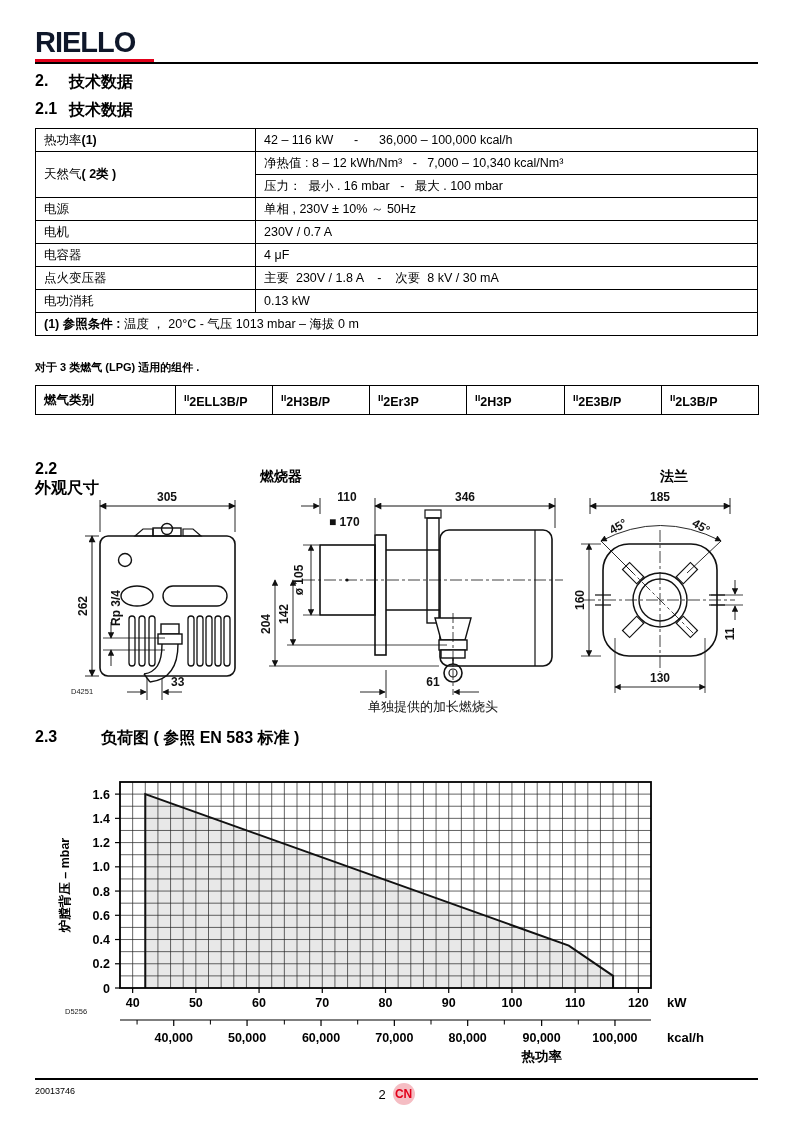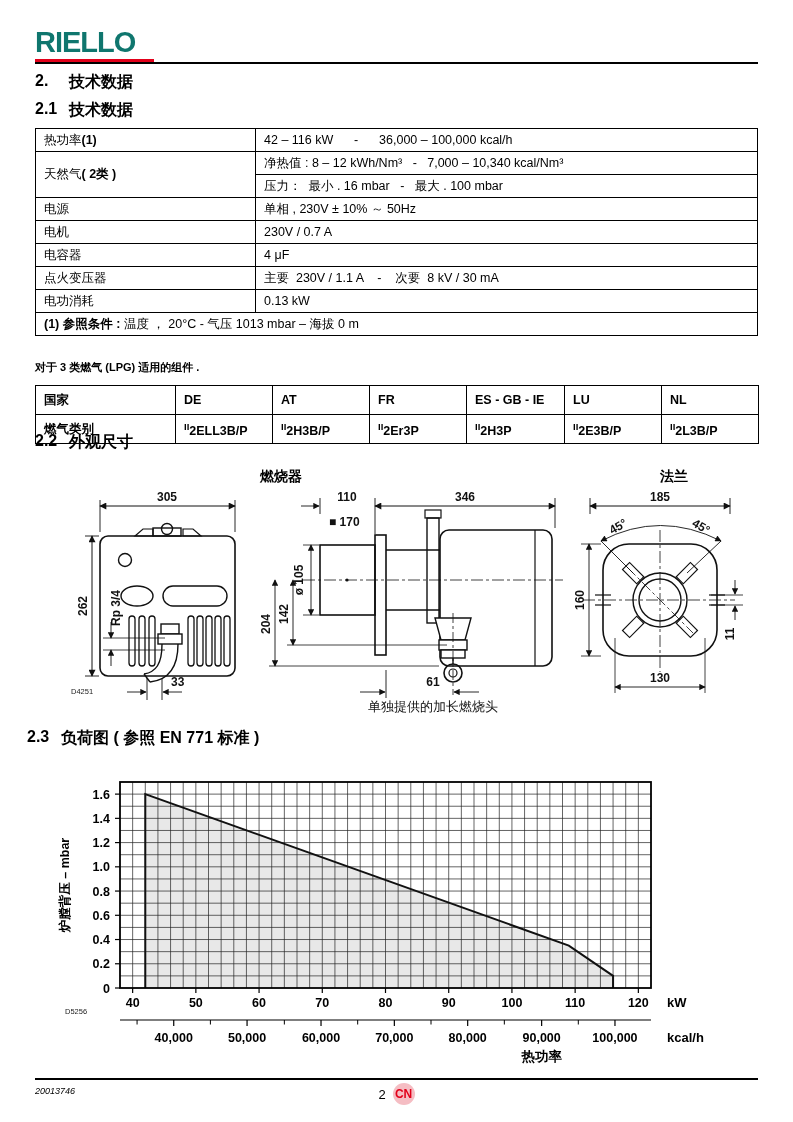--- a/index.html
+++ b/index.html
@@ -1,21 +1,21 @@
 <!DOCTYPE html>
 <html><head>
 <meta charset="utf-8">
 <style>
   html,body{margin:0;padding:0;background:#fff;}
   .page{position:relative;width:793px;height:1122px;background:#fff;overflow:hidden;
         font-family:"Liberation Sans","DejaVu Sans",sans-serif;color:#000;}
   .abs{position:absolute;}
   .b{font-weight:bold;}
   
-  .logo-text{font-size:29px;font-weight:bold;letter-spacing:-1px;color:#0f766e;line-height:1;}
+  .logo-text{font-size:29px;font-weight:bold;letter-spacing:-1px;color:#0f172a;line-height:1;}
   .logo-bar{width:119px;height:5px;background:#e2001a;margin-top:2px;}
   .head-rule{width:723px;height:0;border-top:2px solid #000;}
   
   .h1{font-size:16px;font-weight:bold;display:flex;}
   .h2{font-size:16px;font-weight:bold;display:flex;}
   .h1 .no,.h2 .no{width:34px;flex:none;}
   
   table{border-collapse:collapse;table-layout:fixed;padding-left:12px;}
   .ttab{width:723px;font-size:12.5px;}
   .ttab td{border:1.5px solid #000;height:22px;padding:0 8px;vertical-align:middle;}
@@ -86,21 +86,21 @@
     <tr>
       <td>电机</td>
       <td class="vc">230V / 0.7 A</td>
     </tr>
     <tr>
       <td>电容器</td>
       <td class="vc">4 μF</td>
     </tr>
     <tr>
       <td>点火变压器</td>
-      <td class="vc">主要  230V / 1.1 A    -    次要  8 kV / 30 mA</td>
+      <td class="vc">主要  230V / 1.8 A    -    次要  8 kV / 30 mA</td>
     </tr>
     <tr>
       <td>电功消耗</td>
       <td class="vc">0.13 kW</td>
     </tr>
     <tr>
       <td colspan="2" class="fn"><span class="b">(1) 参照条件 :</span> <span>温度 ，  20°C - 气压 1013 mbar – 海拔 0 m</span></td>
     </tr>
   </tbody>
     </table>
@@ -110,42 +110,33 @@
     <colgroup>
         <col style="width:140px">
         <col style="width:97px">
         <col style="width:97px">
         <col style="width:97px">
         <col style="width:98px">
         <col style="width:97px">
         <col style="width:97px">
       </colgroup>
     <tbody>
-        <tr>
-      <td>国家</td>
-      <td>DE</td>
-      <td>AT</td>
-      <td>FR</td>
-      <td>ES - GB - IE</td>
-      <td>LU</td>
-      <td>NL</td>
-    </tr>
     <tr>
       <td>燃气类别</td>
       <td><sup class="cat">II</sup><span>2ELL3B/P</span></td>
       <td><sup class="cat">II</sup><span>2H3B/P</span></td>
       <td><sup class="cat">II</sup><span>2Er3P</span></td>
       <td><sup class="cat">II</sup><span>2H3P</span></td>
       <td><sup class="cat">II</sup><span>2E3B/P</span></td>
       <td><sup class="cat">II</sup><span>2L3B/P</span></td>
     </tr>
   </tbody>
     </table>
 
-  <div class="abs h2" style="left:35px;top:432px;">
+  <div class="abs h2" style="left:35px;top:460px;flex-direction:column;">
     <span class="no">2.2</span>
     <span>外观尺寸</span>
   </div>
   <div class="abs dlabel" style="left:260px;top:468px;width:120px;text-align:left;">燃烧器</div>
   <div class="abs dlabel" style="left:608px;top:468px;width:80px;text-align:right;">法兰</div>
 
   <svg class="abs" style="left:35px;top:488px;" width="723" height="230" viewBox="0 0 723 230">
     <defs>
       <marker id="mA" viewBox="0 0 10 10" refX="9" refY="5" markerWidth="9" markerHeight="7" orient="auto-start-reverse">
         <path d="M0,0 L10,5 L0,10 z" fill="#111"></path>
@@ -311,23 +302,23 @@
     <text class="cap" x="398" y="223" text-anchor="middle">单独提供的加长燃烧头</text>
 
     <text class="dim" x="625" y="13" text-anchor="middle">185</text>
     <text class="dim" x="585" y="42" text-anchor="middle" transform="rotate(-30 585 42)">45°</text>
     <text class="dim" x="664" y="42" text-anchor="middle" transform="rotate(30 664 42)">45°</text>
     <text class="dim" x="549" y="112" text-anchor="middle" transform="rotate(-90 549 112)">160</text>
     <text class="dim" x="699" y="146" text-anchor="middle" transform="rotate(-90 699 146)">11</text>
     <text class="dim" x="625" y="194" text-anchor="middle">130</text>
   </svg>
 
-  <div class="abs h2" style="left:27px;top:728px;">
+  <div class="abs h2" style="left:35px;top:728px;gap:32px;">
     <span class="no">2.3</span>
-    <span>负荷图 ( 参照 EN 771 标准 )</span>
+    <span>负荷图 ( 参照 EN 583 标准 )</span>
   </div>
   <svg id="loadChart" class="abs" style="left:35px;top:756px;" width="723" height="320" viewBox="0 0 723 320">
       <polygon points="110.28571428571428,232 110.28571428571428,38.11764705882351 533.8214285714286,189.58823529411765 578.0714285714287,219.88235294117646 578.0714285714287,232" fill="#e8e8e8" stroke="none"></polygon>
       <line x1="97.64285714285714" y1="26" x2="97.64285714285714" y2="232" stroke="#222" stroke-width="0.7"></line>
       <line x1="110.28571428571428" y1="26" x2="110.28571428571428" y2="232" stroke="#222" stroke-width="0.7"></line>
       <line x1="122.92857142857142" y1="26" x2="122.92857142857142" y2="232" stroke="#222" stroke-width="0.7"></line>
       <line x1="135.57142857142856" y1="26" x2="135.57142857142856" y2="232" stroke="#222" stroke-width="0.7"></line>
       <line x1="148.21428571428572" y1="26" x2="148.21428571428572" y2="232" stroke="#222" stroke-width="0.7"></line>
       <line x1="160.85714285714283" y1="26" x2="160.85714285714283" y2="232" stroke="#222" stroke-width="0.7"></line>
       <line x1="173.5" y1="26" x2="173.5" y2="232" stroke="#222" stroke-width="0.7"></line>
@@ -442,19 +433,19 @@
       <line x1="249.35714285714286" y1="264" x2="249.35714285714286" y2="268.5" stroke="#000" stroke-width="1"></line>
       <line x1="322.6857142857142" y1="264" x2="322.6857142857142" y2="268.5" stroke="#000" stroke-width="1"></line>
       <line x1="396.01428571428573" y1="264" x2="396.01428571428573" y2="268.5" stroke="#000" stroke-width="1"></line>
       <line x1="469.34285714285716" y1="264" x2="469.34285714285716" y2="268.5" stroke="#000" stroke-width="1"></line>
       <line x1="543.3035714285714" y1="264" x2="543.3035714285714" y2="268.5" stroke="#000" stroke-width="1"></line>
       <text x="632" y="286" text-anchor="start" font-size="13" font-weight="bold" fill="#000">kcal/h</text>
       <text x="506.63928571428573" y="305" text-anchor="middle" font-size="13.5" font-weight="bold" fill="#000">热功率</text>
     </svg>
 
   <div class="abs foot-rule" style="left:35px;top:1078px;"></div>
-  <div class="abs docnum" style="left:35px;top:1086px;font-style:italic;">20013746</div>
+  <div class="abs docnum" style="left:35px;top:1086px;">20013746</div>
   <div class="abs" style="left:0;top:1083px;width:793px;display:flex;justify-content:center;align-items:center;gap:7px;">
     <span class="pgno">2</span>
     <span class="badge">CN</span>
   </div>
 
 </div>
 
 </body></html>

